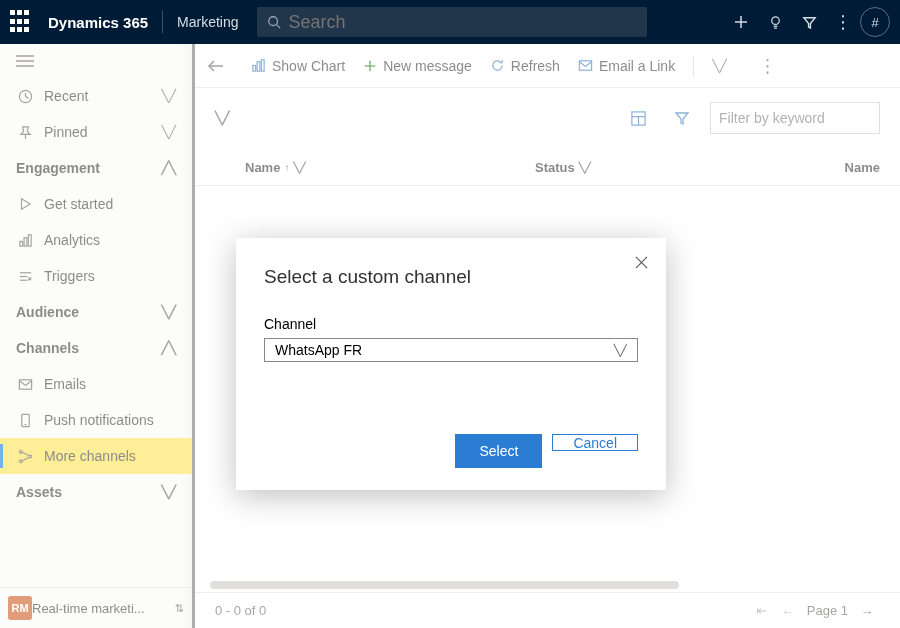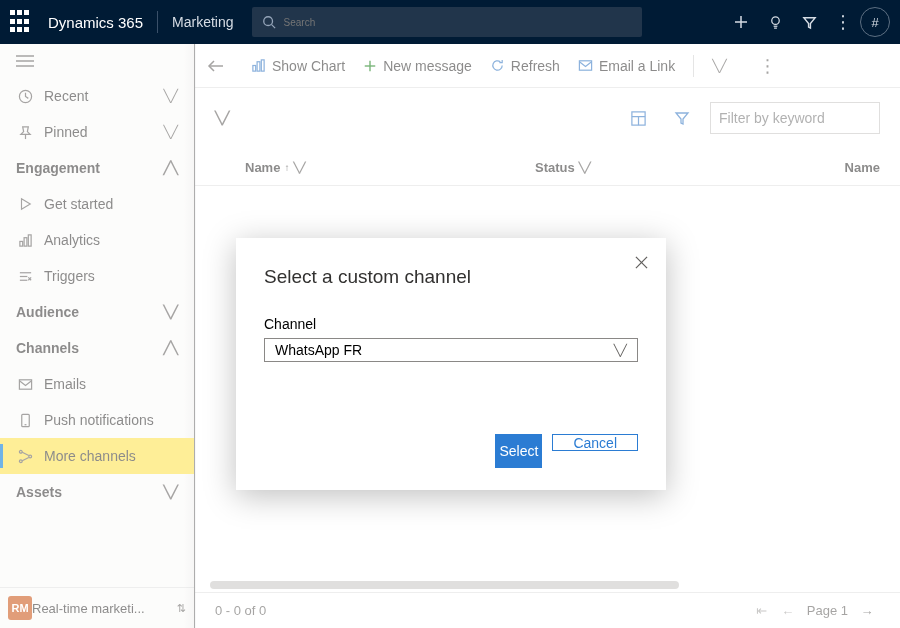--- a/index.html
+++ b/index.html
@@ -2,32 +2,32 @@
 <html><head>
 <meta charset="utf-8">
 <style>
   * { box-sizing: border-box; margin: 0; padding: 0; font-family: "Segoe UI", Arial, sans-serif; }
   html, body { width: 900px; height: 628px; overflow: hidden; background: #fff; }
 
   
   .topbar { height: 44px; background: #001b35; color: #fff; display: flex; align-items: center; padding: 0 10px; }
   .waffle { width: 24px; height: 24px; display: flex; flex-wrap: wrap; gap: 2px; margin-right: 14px; cursor: pointer; }
   .waffle div { width: 5px; height: 5px; background: #fff; }
-  .brand { font-size: 15px; font-weight: 400; margin-right: 14px; }
+  .brand { font-size: 15px; font-weight: 700; margin-right: 14px; }
   .brand-sep { width: 1px; height: 22px; background: #3a5069; margin-right: 14px; }
   .appname { font-size: 14px; margin-right: 18px; color: #d6dde5; }
   .search { flex: 0 0 390px; height: 30px; background: #21354b; display: flex; align-items: center; padding: 0 10px; border-radius: 2px; color: #95a5b9; gap: 8px; }
-  .search input { background: transparent; border: none; color: #d6dde5; font-size: 10px; outline: none; flex: 1; }
+  .search input { background: transparent; border: none; color: #d6dde5; font-size: 18px; outline: none; flex: 1; }
   .spacer { flex: 1; }
   .tb-icon { width: 34px; height: 34px; display: flex; align-items: center; justify-content: center; color: #d6dde5; font-size: 16px; cursor: pointer; }
   .avatar-circle { width: 30px; height: 30px; border-radius: 50%; border: 1px solid #5d6f82; display: flex; align-items: center; justify-content: center; font-size: 13px; color: #d6dde5; }
 
   
   .body { display: flex; height: calc(628px - 44px); position: relative; }
-  .sidebar { width: 195px; border-right: 1px solid #737373; display: flex; flex-direction: column; font-size: 14px; color: #323130; position: relative; background:#faf9f8; }
+  .sidebar { width: 195px; border-right: 3px solid #737373; display: flex; flex-direction: column; font-size: 14px; color: #323130; position: relative; background:#faf9f8; }
   .side-scroll-shadow { position:absolute; right:-2px; top:0; bottom:0; width:12px; background:linear-gradient(to right, rgba(0,0,0,0) 0%, rgba(0,0,0,0.05) 100%);}
   .hamb { padding: 10px 16px; font-size: 16px; color:#605e5c; cursor:pointer; }
   .nav-item { display: flex; align-items: center; padding: 8px 16px; gap: 10px; cursor: pointer; height:36px; }
   .nav-item.indent { padding-left: 16px; }
   .nav-item .chev { margin-left: auto; color: #605e5c; font-size: 12px; }
   .nav-section { padding: 8px 16px; font-weight: 600; display: flex; align-items: center; height:36px; }
   .nav-section .chev { margin-left: auto; color: #605e5c; font-size: 12px; cursor:pointer; }
   .nav-icon { width: 18px; display:inline-flex; justify-content:center; color:#605e5c; font-size:15px; }
   .nav-item.active { background: #fde047; position:relative; }
   .nav-item.active::before { content:""; position:absolute; left:0; top:6px; bottom:6px; width:3px; background:#0078d4; }
@@ -72,21 +72,21 @@
 
   
   .scrim { position:absolute; inset:0; background:rgba(255,255,255,0.44); }
   .dlg { position:absolute; top:194px; left:236px; width:430px; background:#fff; box-shadow:0 6px 30px rgba(0,0,0,0.25); padding:28px 28px 22px 28px; }
   .dlg-title { font-size:19px; color:#323130; }
   .dlg-close { position:absolute; top:18px; right:18px; font-size:15px; color:#605e5c; cursor:pointer;}
   .dlg-label { font-size:14px; margin-top:28px; margin-bottom:6px;}
   .dlg-select { width:100%; height:24px; border:1px solid #8a8886; display:flex; align-items:center; padding:0 10px; font-size:14px; justify-content:space-between; cursor:pointer;}
   .dlg-select .schev{font-size:11px;color:#605e5c;}
   .dlg-actions { display:flex; justify-content:flex-end; gap:10px; margin-top:72px;}
-  .btn-primary { background:#2b7cd3; color:#fff; border:none; height:34px; padding:0 4px; font-size:14px; cursor:pointer;}
+  .btn-primary { background:#2b7cd3; color:#fff; border:none; height:34px; padding:0 24px; font-size:14px; cursor:pointer;}
   .btn-secondary { background:#fff; color:#2b7cd3; border:1px solid #2b7cd3; height:17px; padding:0 20px; font-size:14px; cursor:pointer;}
 
   svg { display:block; }
 </style>
 </head>
 <body>
 
 <div class="topbar">
   <div class="waffle">
     <div></div>

